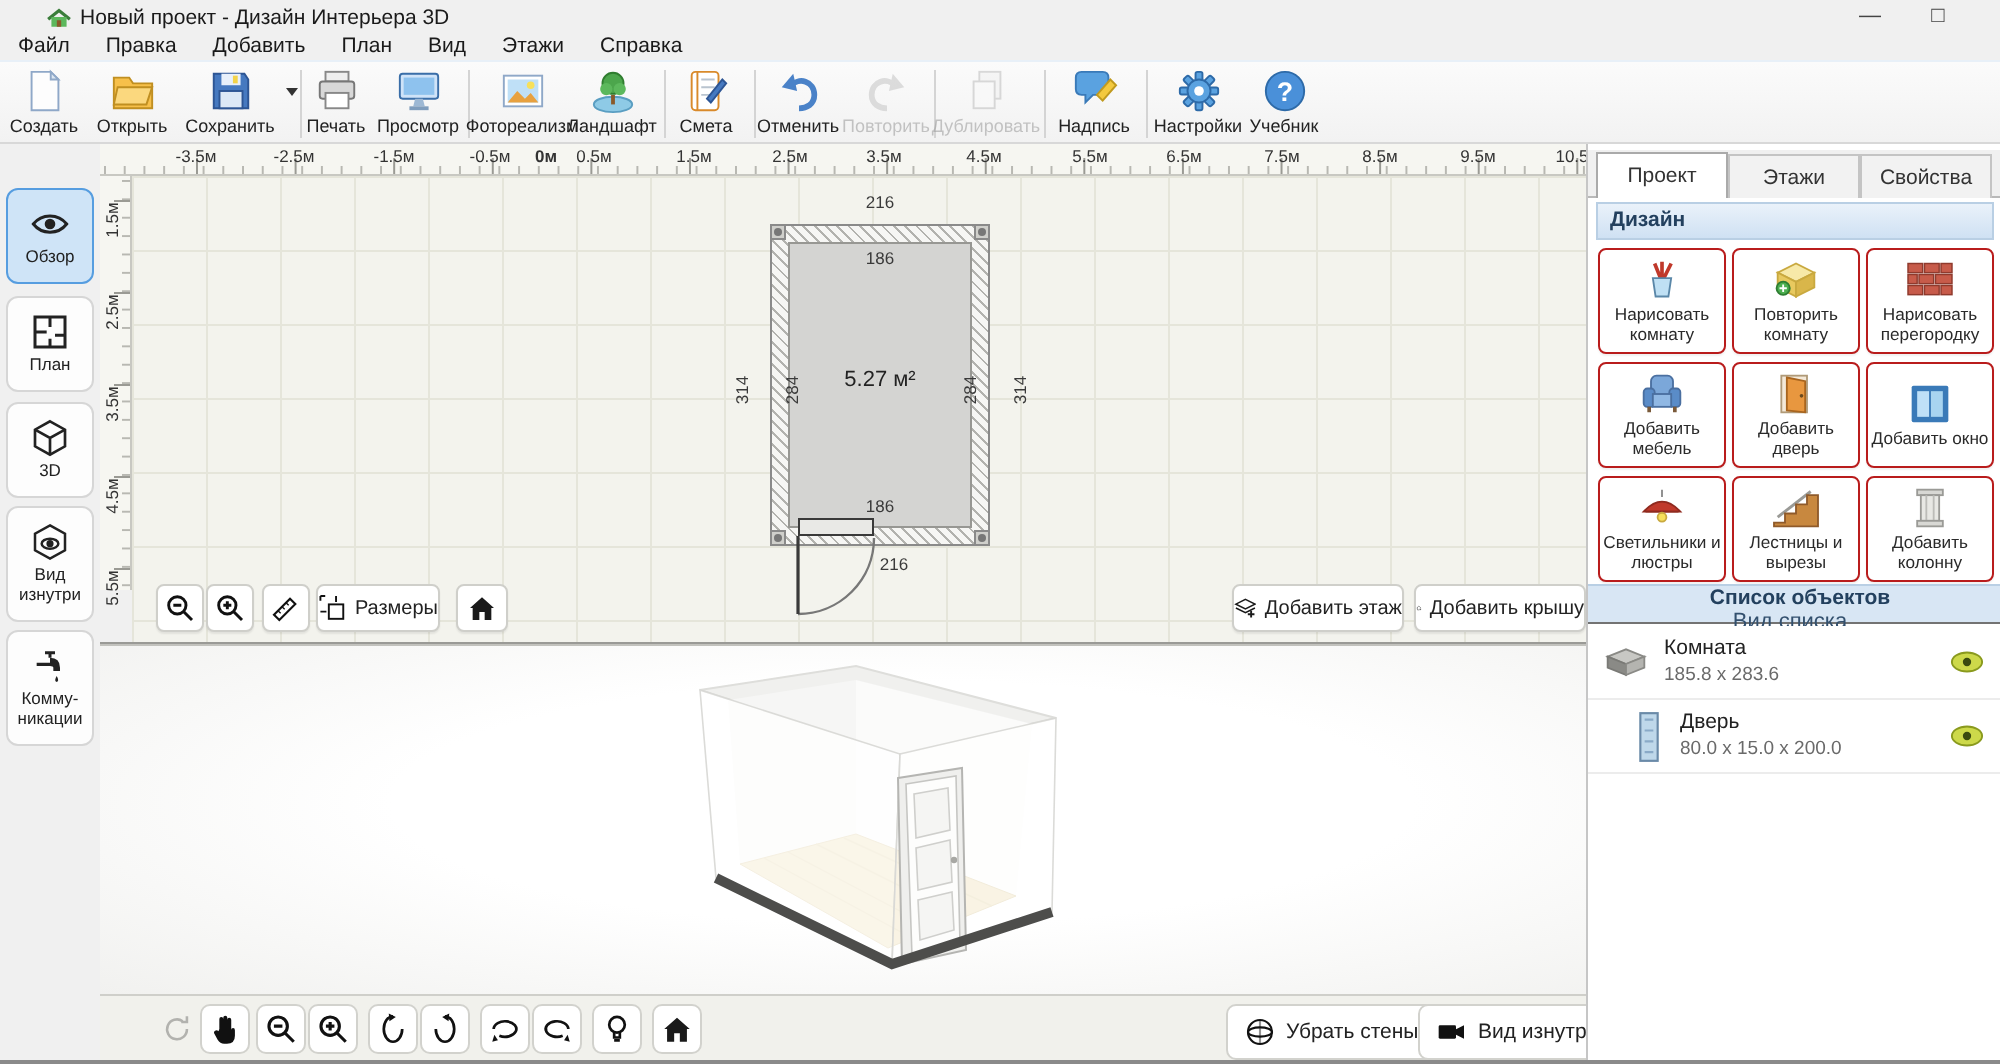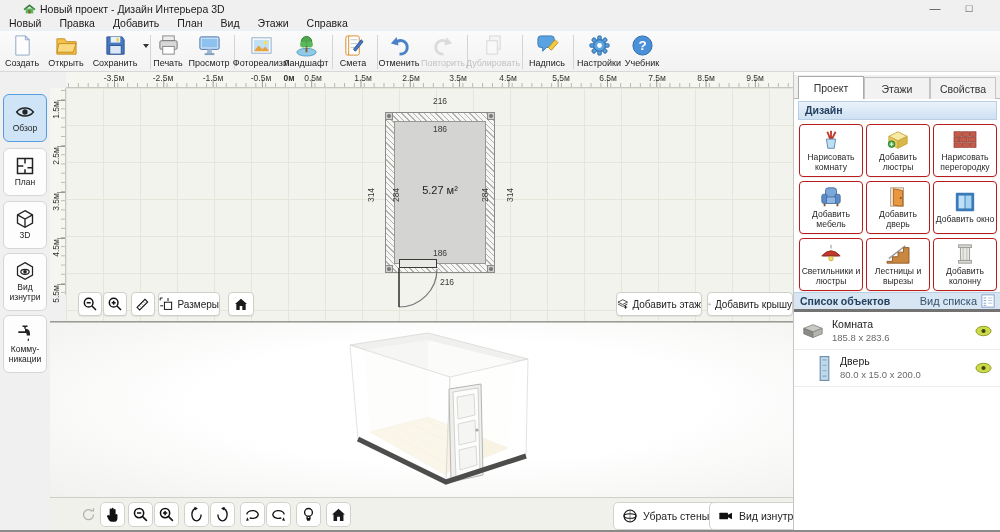--- a/index.html
+++ b/index.html
@@ -29,21 +29,21 @@
   .caret { width:0; height:0; border-left:3.5px solid transparent; border-right:3.5px solid transparent; border-top:4px solid #333; position:absolute; right:-9px; top:10px; }
 
   
   .sidebar { left:0; top:72px; width:50px; height:460px; background:#f0f0f0; }
   .sbtn { position:absolute; left:3px; width:44px; background:#fdfdfd; border:1px solid #d6d6d6; border-radius:6px; display:flex; flex-direction:column; align-items:center; justify-content:center; gap:2px; }
   .sbtn svg { width:20px; height:20px; }
   .sbtn .slabel { font-size:8.5px; color:#222; text-align:center; line-height:1.15; }
   .sbtn.active { background:#cfe4f7; border:1.5px solid #569de0; }
 
   
-  .hruler { left:66px; top:72px; width:743px; height:16px; background:#f6f6f1; border-bottom:1px solid #c8c8c2;
+  .hruler { left:50px; top:72px; width:743px; height:16px; background:#f6f6f1; border-bottom:1px solid #c8c8c2;
     background-image:linear-gradient(90deg,#9a9a94 0 1px,transparent 1px),linear-gradient(90deg,#b8b8b2 0 1px,transparent 1px);
     background-size:49.3px 8px, 9.86px 4px; background-position:48px bottom, 2px bottom; background-repeat:repeat-x;text-align:center; }
   .hruler span { position:absolute; top:1px; font-size:8.5px; color:#333; transform:translateX(-50%); }
   .vruler { left:50px; top:88px; width:16px; height:207px; background:#f6f6f1; border-right:1px solid #c8c8c2;
     background-image:linear-gradient(#9a9a94 0 1px,transparent 1px),linear-gradient(#b8b8b2 0 1px,transparent 1px);
     background-size:8px 46px, 4px 9.2px; background-position:right 12px, right 2px; background-repeat:repeat-y; }
   .vruler span { position:absolute; left:1px; font-size:8.5px; color:#333; transform:rotate(-90deg) translateX(-50%); transform-origin:left top; }
 
   
   .canvas2d { left:66px; top:88px; width:727px; height:233px; background:#f3f3ed; overflow:hidden;
@@ -78,21 +78,21 @@
 
   
   .rpanel { left:793px; top:72px; width:207px; height:460px; background:#fff; border-left:1px solid #c6c6c6; }
   .tabs { position:absolute; left:0; top:3px; width:207px; height:24px; background:#f0f0f0; border-bottom:1px solid #b9b9b9; }
   .tab { position:absolute; top:2px; height:22px; text-align:center; font-size:10.5px; color:#333; line-height:22px; border:1px solid #c4c4c4; background:#f2f2f2; border-bottom:none; }
   .tab.active { background:#fff; height:23px; top:1px; z-index:2; border-color:#aaa; }
   .group-header { position:absolute; left:4px; width:199px; height:19px; background:linear-gradient(#eaf2fa,#cfe1f3); border:1px solid #b9cfe4; font-size:10.5px; font-weight:bold; color:#23405e; line-height:17px; padding-left:6px; }
   .dbtn { position:absolute; width:64px; height:53px; background:#fff; border:1px solid #b91c1c; border-radius:4px; box-shadow:0 1px 1px rgba(0,0,0,.06); display:flex; flex-direction:column; align-items:center; justify-content:center; gap:2px; }
   .dbtn svg { width:26px; height:22px; }
   .dbtn .dlabel { font-size:8.6px; color:#2a2a2a; text-align:center; line-height:1.15; }
-  .list-header { position:absolute; left:0; top:220px; width:206px; height:20px; background:#d8e6f4; border-top:1px solid #b9cfe4; border-bottom:3px solid #737373; display:flex; align-items:center; }
+  .list-header { position:absolute; left:0; top:220px; width:206px; height:20px; background:#d8e6f4; border-top:1px solid #b9cfe4; border-bottom:1px solid #737373; display:flex; align-items:center;flex-direction:column; }
   .list-header .lh-title { font-size:10.5px; font-weight:bold; color:#23405e; margin-left:6px; flex:1; }
   .list-header .lh-view { font-size:11px; color:#33506e; margin-right:4px; }
   .list-header svg { width:14px; height:14px; margin-right:5px; }
   .obj-item { position:absolute; left:0; width:206px; height:37px; border-bottom:1px solid #ececec; background:#fff; }
   .obj-item .oname { position:absolute; top:5px; font-size:10.5px; color:#222; }
   .obj-item .odims { position:absolute; top:19px; font-size:9.5px; color:#6a6a6a; }
   .obj-item .oeye { position:absolute; right:8px; top:12px; width:17px; height:12px; }
 </style>
 </head>
 <body>
@@ -107,21 +107,21 @@
       </svg>
     <span class="title">Новый проект - Дизайн Интерьера 3D</span>
     <div class="win-controls">
       <span class="win-btn">—</span>
       <span class="win-btn">□</span>
       <span class="win-btn">×</span>
     </div>
   </div>
 
   <div class="abs menubar">
-    <span class="menu-item">Новый</span>
+    <span class="menu-item">Файл</span>
     <span class="menu-item">Правка</span>
     <span class="menu-item">Добавить</span>
     <span class="menu-item">План</span>
     <span class="menu-item">Вид</span>
     <span class="menu-item">Этажи</span>
     <span class="menu-item">Справка</span>
   </div>
 
   <div class="abs toolbar">
     <div class="tbtn" style="left:0;width:44px">
@@ -510,21 +510,21 @@
       <span class="dlabel">Нарисовать комнату</span>
     </div>
     <div class="dbtn" style="left:72px;top:52px">
       <svg viewBox="0 0 28 24">
           <path d="M4 8 L14 3 L24 8 L14 13Z" fill="#f7e9a8" stroke="#c9a93f"></path>
           <path d="M4 8 V16 L14 21 V13Z" fill="#e8c95f" stroke="#c9a93f"></path>
           <path d="M24 8 V16 L14 21 V13Z" fill="#d9b64a" stroke="#c9a93f"></path>
           <circle cx="7" cy="16.5" r="3.6" fill="#4caf50" stroke="#2e7d32"></circle>
           <path d="M7 14.5v4M5 16.5h4" stroke="#fff" fill="none"></path>
         </svg>
-      <span class="dlabel">Добавить люстры</span>
+      <span class="dlabel">Повторить комнату</span>
     </div>
     <div class="dbtn" style="left:5px;top:109px">
       <svg viewBox="0 0 28 24">
           <rect x="8" y="2" width="12" height="13" rx="3" fill="#7ba7d9" stroke="#4a6fa0"></rect>
           <rect x="4" y="9" width="6" height="10" rx="2" fill="#5a8cc8" stroke="#4a6fa0"></rect>
           <rect x="18" y="9" width="6" height="10" rx="2" fill="#5a8cc8" stroke="#4a6fa0"></rect>
           <rect x="9" y="12" width="10" height="7" fill="#90b8e4" stroke="#4a6fa0"></rect>
           <path d="M7 19v3M21 19v3" stroke="#7a5a3a" stroke-width="2"></path>
         </svg>
       <span class="dlabel">Добавить мебель</span>

